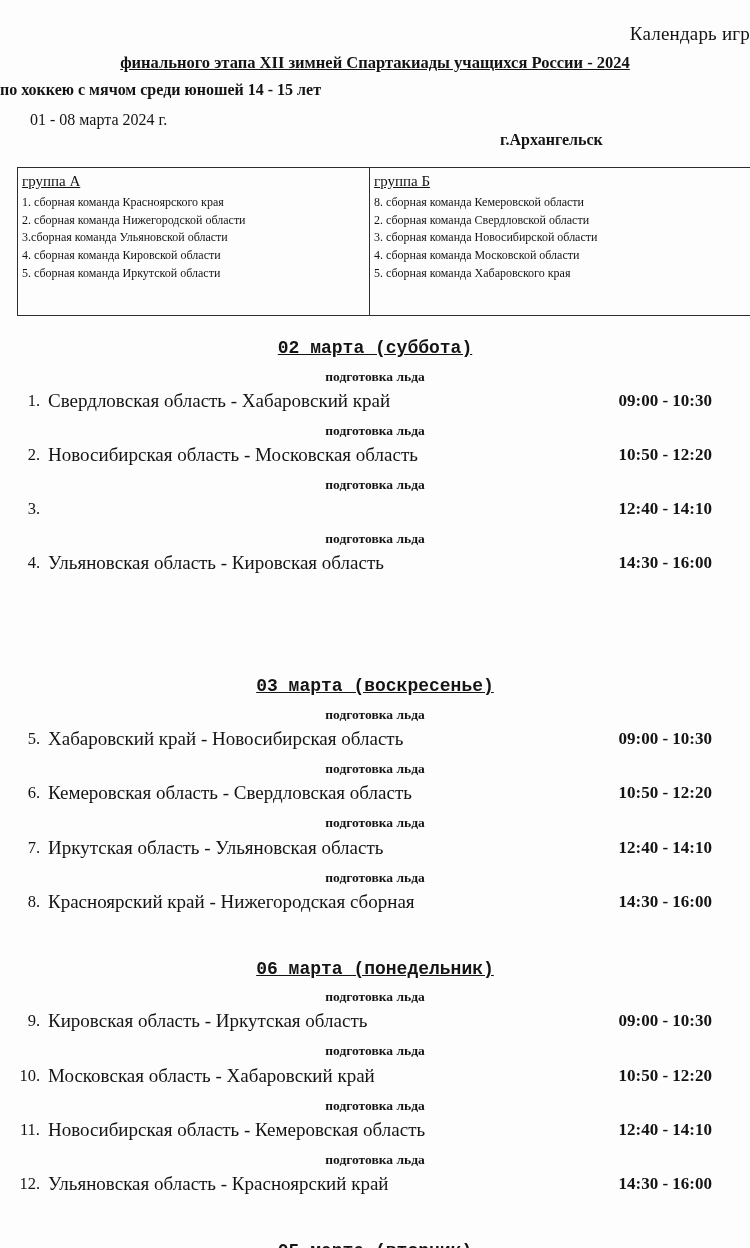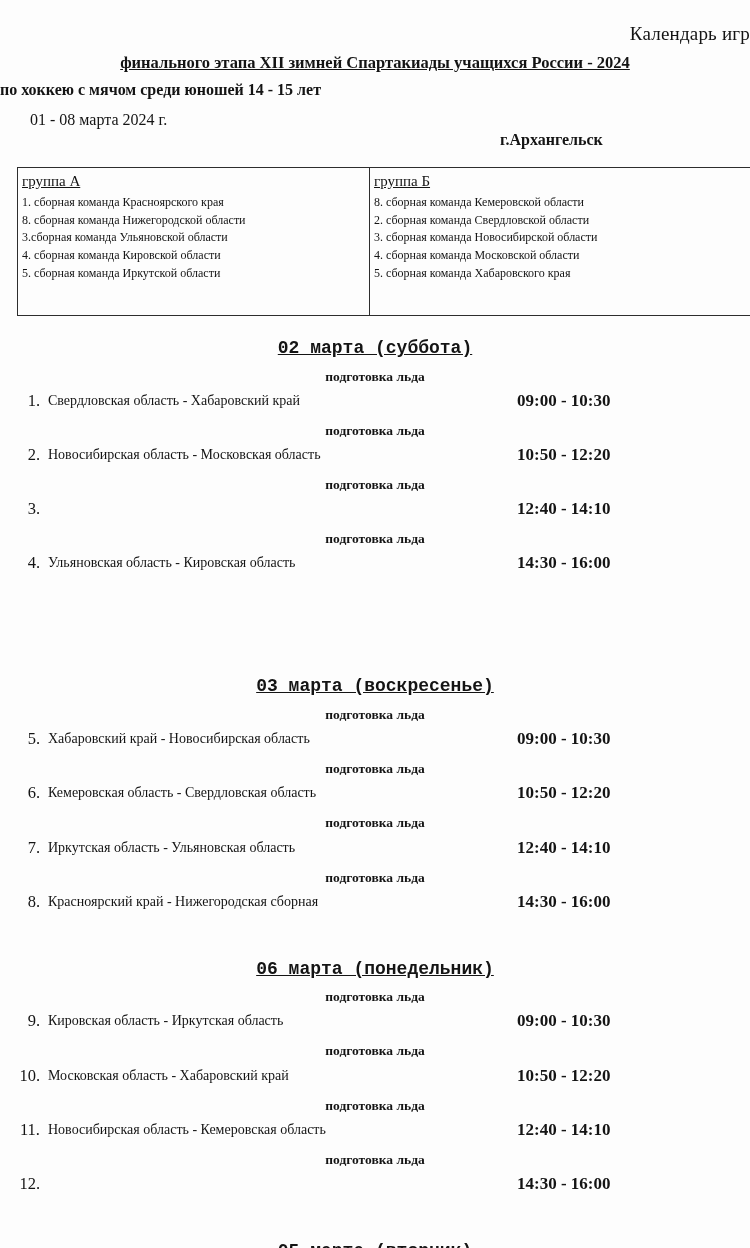--- a/index.html
+++ b/index.html
@@ -143,30 +143,30 @@
     top: 0;
     width: 40px;
     text-align: right;
     font-size: 16.5px;
     line-height: 27px;
   }
   .match-teams {
     position: absolute;
     left: 48px;
     top: 0;
-    font-size: 14px;
+    font-size: 19px;
     line-height: 27px;
     white-space: nowrap;
   }
   .match-time {
     position: absolute;
-    left: 517px;
+    left: 500px;
     top: 0;
     width: 212px;
-    text-align: left;
+    text-align: right;
     font-weight: bold;
     font-size: 17px;
     line-height: 27px;
   }
   
   .day-gap-large { height: 86px; }
   .day-gap-small { height: 30px; }
 </style>
 </head>
 <body>
@@ -180,21 +180,21 @@
     <div class="meta-row">
       <div class="meta-date">01 - 08 марта 2024 г.</div>
       <div class="meta-city">г.Архангельск</div>
     </div>
   </div>
 
   <div class="groups-table">
     <div class="group-col left">
       <div class="group-head">группа А</div>
       <div class="group-item">1. сборная команда Красноярского края</div>
-      <div class="group-item">8. сборная команда Нижегородской области</div>
+      <div class="group-item">2. сборная команда Нижегородской области</div>
       <div class="group-item">3.сборная команда Ульяновской области</div>
       <div class="group-item">4. сборная команда Кировской области</div>
       <div class="group-item">5. сборная команда Иркутской области</div>
     </div>
     <div class="group-col right">
       <div class="group-head">группа Б</div>
       <div class="group-item">8. сборная команда Кемеровской области</div>
       <div class="group-item">2. сборная команда Свердловской области</div>
       <div class="group-item">3. сборная команда Новосибирской области</div>
       <div class="group-item">4. сборная команда Московской области</div>
@@ -274,20 +274,21 @@
         </div>
         <div class="prep">подготовка льда</div>
         <div class="match-row">
           <div class="match-num">11.</div>
           <div class="match-teams">Новосибирская область - Кемеровская область</div>
           <div class="match-time">12:40 - 14:10</div>
         </div>
         <div class="prep">подготовка льда</div>
         <div class="match-row">
           <div class="match-num">12.</div>
+          <div class="match-teams">Ульяновская область - Красноярский край</div>
           <div class="match-time">14:30 - 16:00</div>
         </div>
       </div>
       <div class="day-gap-small"></div>
       <div class="day-block">
         <div class="day-heading">05 марта (вторник)</div>
       </div>
     </div>
 
 </div>

